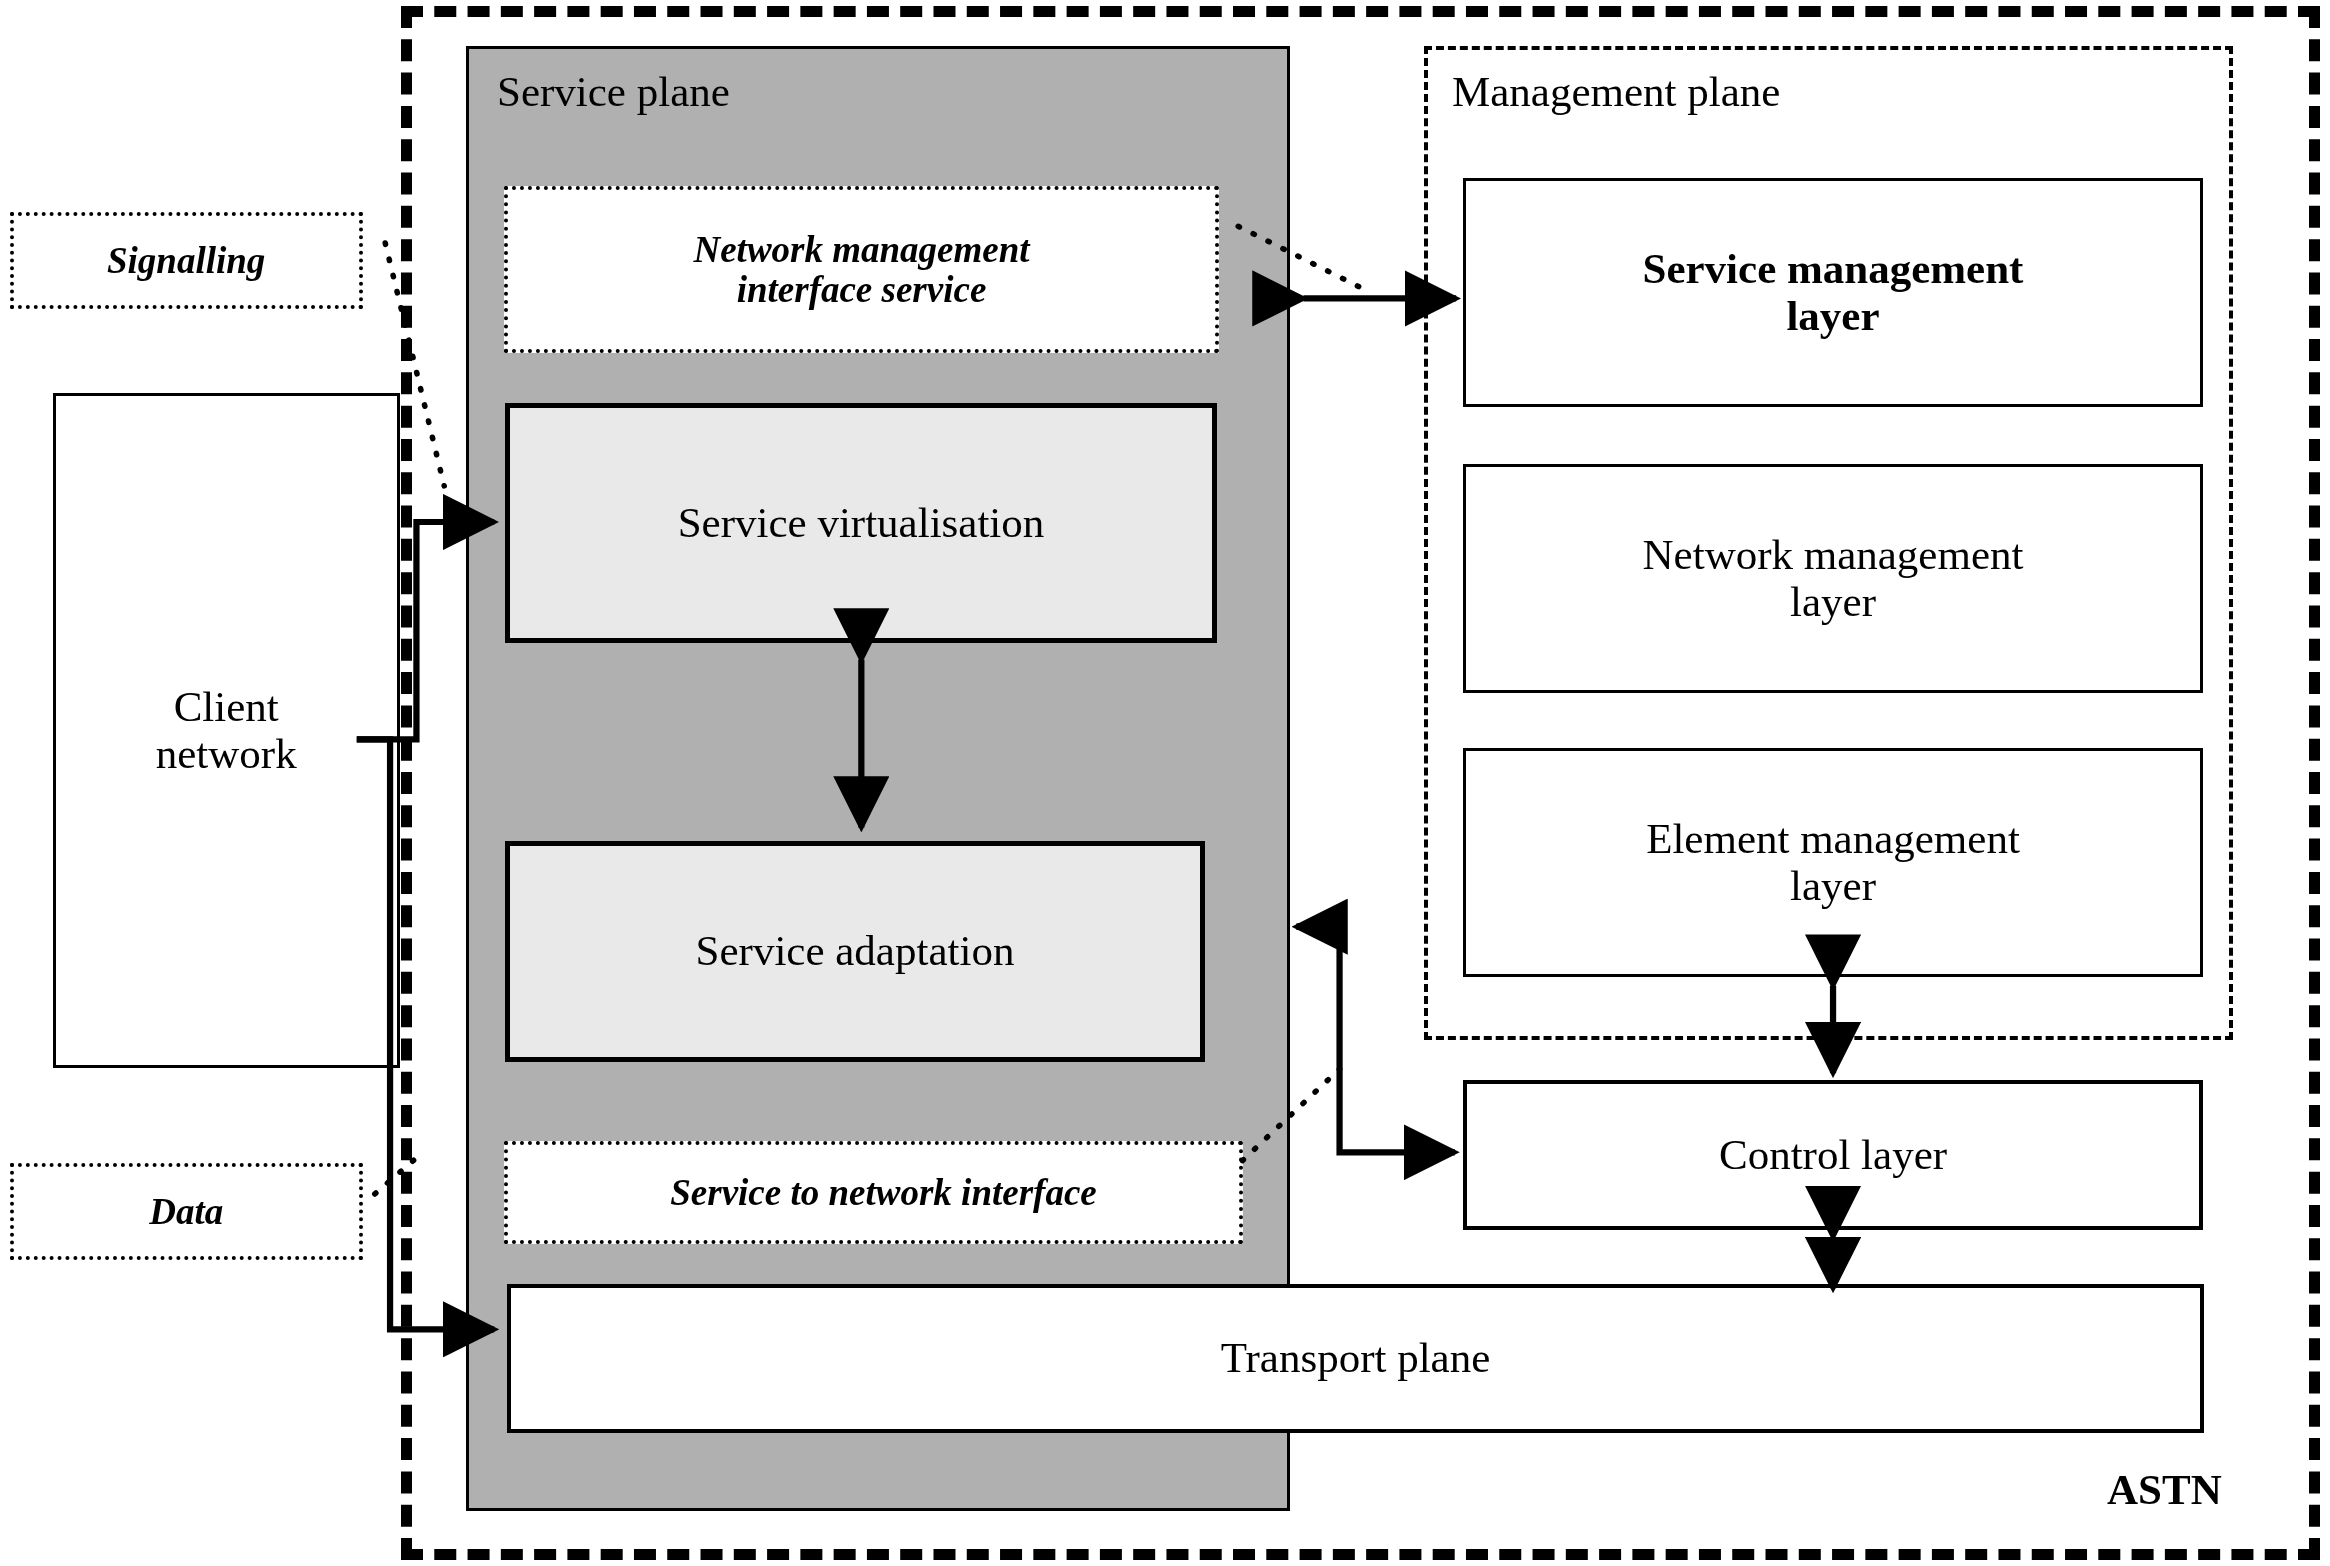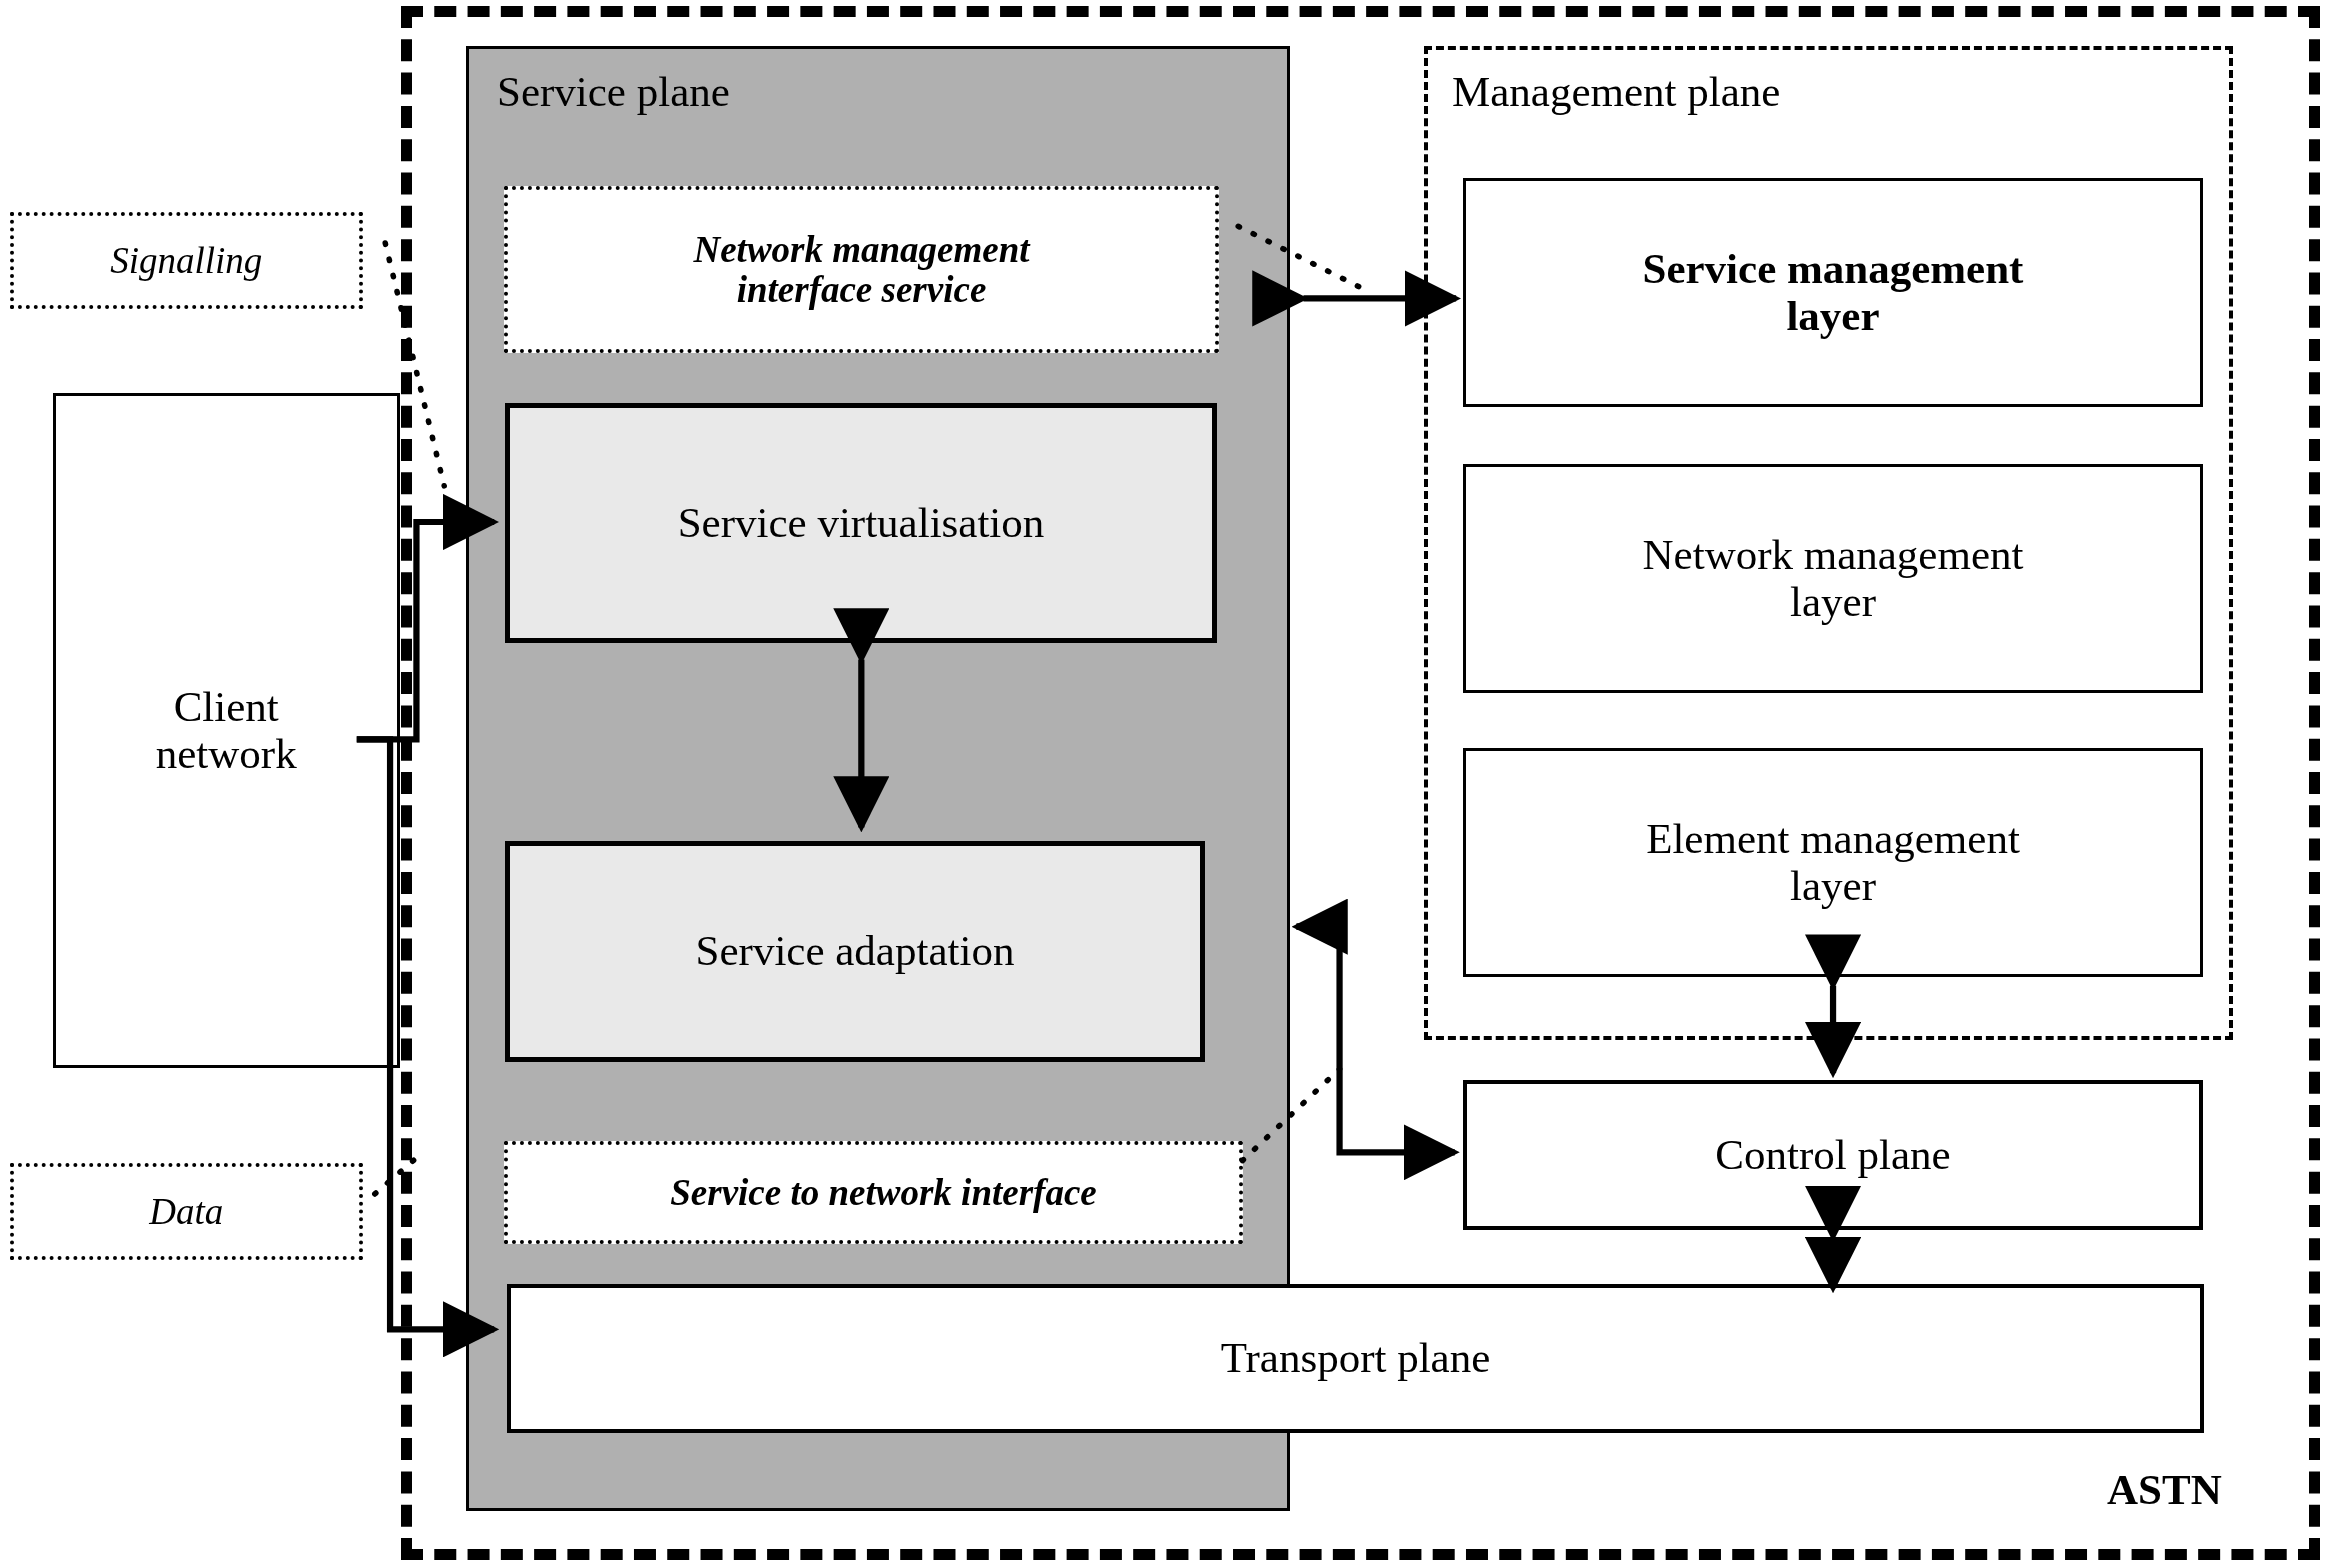--- a/index.html
+++ b/index.html
@@ -28,21 +28,21 @@
   .dashpanel{background:transparent;border:4.2px dashed #000;}
 
   
   .astnframe{position:absolute;border:11.8px dashed #000;background:transparent;
              box-sizing:border-box;}
 
   .lbl{position:absolute;}
   .t-plane{font-size:43px;}
   .t-node{font-size:43px;}
   .t-iface{font-size:37px;font-style:italic;font-weight:bold;}
-  .t-tag{font-size:37px;font-style:italic;font-weight:normal;}
+  .t-tag{font-size:37px;font-style:italic;font-weight:bold;}
   .t-astn{font-size:43px;font-weight:bold;}
 </style>
 </head>
 <body>
 
 <div id="stage">
 
   <div class="astnframe" style="left:401px;top:5.6px;width:1919px;height:1554px;"></div>
 
   <div class="box greypanel" style="left:466px;top:46px;width:824px;height:1465px;"></div>
@@ -79,21 +79,21 @@
     <span class="t-node" style="white-space:pre-line;">Network management
 layer</span>
   </div>
 
   <div class="box solid" style="left:1463px;top:748px;width:740px;height:229px;">
     <span class="t-node" style="white-space:pre-line;">Element management
 layer</span>
   </div>
 
   <div class="box solid-thick" style="left:1463px;top:1080px;width:740px;height:150px;">
-    <span class="t-node" style="white-space:pre-line;">Control plane</span>
+    <span class="t-node" style="white-space:pre-line;">Control layer</span>
   </div>
 
   <div class="box solid-thick" style="left:507px;top:1284px;width:1697px;height:149px;">
     <span class="t-node" style="white-space:pre-line;">Transport plane</span>
   </div>
 
   <div class="box dotted" style="left:9.7px;top:212px;width:353px;height:97px;">
     <span class="t-tag" style="white-space:pre-line;">Signalling</span>
   </div>
 

